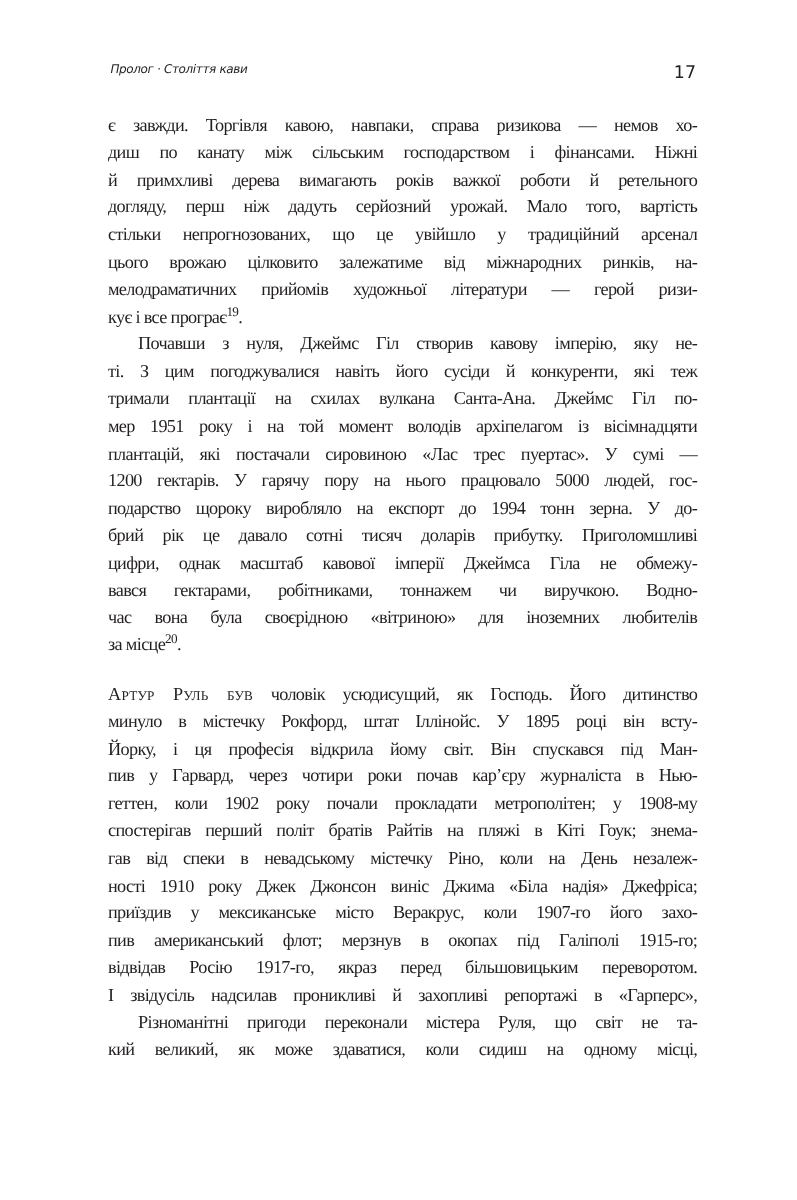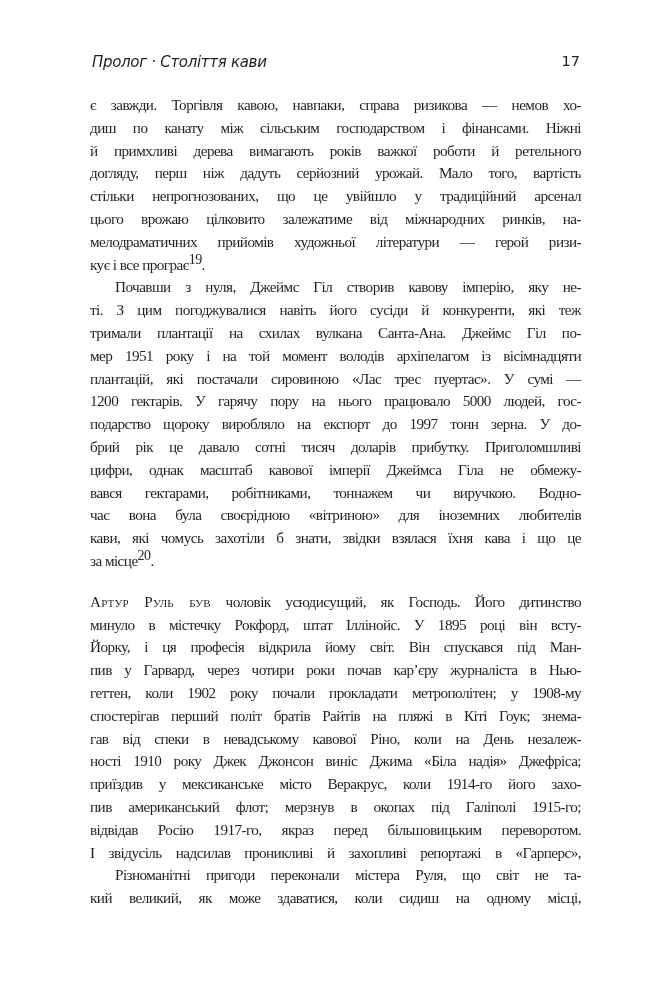--- a/index.html
+++ b/index.html
@@ -1,29 +1,29 @@
 <!DOCTYPE html>
 <html><head>
 <meta charset="utf-8">
 <style>
   html, body { margin: 0; padding: 0; background: #ffffff; }
   body { width: 664px; height: 1000px; position: relative; overflow: hidden;
          font-family: "DejaVu Serif", "Liberation Serif", serif; color: #231f20; }
   .header { position: absolute; left: 92px; right: 84px; top: 53px; height: 24px; }
   .running-title { position: absolute; left: 0; top: 0; font-family: "DejaVu Sans", "Liberation Sans", sans-serif;
-                   font-style: italic; font-size: 15px; letter-spacing: -0.3px; color: #231f20; }
+                   font-style: italic; font-size: 10px; letter-spacing: -0.3px; color: #231f20; }
   .page-number { position: absolute; right: 0; top: 0; font-family: "DejaVu Sans", "Liberation Sans", sans-serif;
                  font-size: 14.5px; color: #231f20; }
   .body { position: absolute; left: 90px; width: 491px; top: 94px; }
   .line { display: block; height: 22.8px; line-height: 22.8px; font-size: 15.2px; letter-spacing: -0.55px;
           white-space: nowrap; text-align: justify; text-align-last: justify; font-family: "Liberation Serif", "DejaVu Serif", serif; }
   .line.last { text-align-last: left; }
   .line.indent { padding-left: 25px; }
   .gap { height: 18px; }
-  sup { font-size: 14px; line-height: 0; vertical-align: 6px; }
+  sup { font-size: 11px; line-height: 0; vertical-align: 6px; }
   .smallcaps { font-variant: small-caps; letter-spacing: 0.2px; }
 </style>
 </head>
 <body>
 
 <div class="header">
   <span class="running-title">Пролог · Століття кави</span>
   <span class="page-number">17</span>
 </div>
 
@@ -39,43 +39,42 @@
       <span class="line">мелодраматичних прийомів художньої літератури — герой ризи-</span>
       <span class="line last"><span>кує і все програє</span><sup>19</sup><span>.</span></span>
     </div>
     <div>
       <span class="line indent">Почавши з нуля, Джеймс Гіл створив кавову імперію, яку не-</span>
       <span class="line">ті. З цим погоджувалися навіть його сусіди й конкуренти, які теж</span>
       <span class="line">тримали плантації на схилах вулкана Санта-Ана. Джеймс Гіл по-</span>
       <span class="line">мер 1951 року і на той момент володів архіпелагом із вісімнадцяти</span>
       <span class="line">плантацій, які постачали сировиною «Лас трес пуертас». У сумі —</span>
       <span class="line">1200 гектарів. У гарячу пору на нього працювало 5000 людей, гос-</span>
-      <span class="line">подарство щороку виробляло на експорт до 1997 тонн зерна. У до-</span>
+      <span class="line">подарство щороку виробляло на експорт до 1994 тонн зерна. У до-</span>
       <span class="line">брий рік це давало сотні тисяч доларів прибутку. Приголомшливі</span>
       <span class="line">цифри, однак масштаб кавової імперії Джеймса Гіла не обмежу-</span>
       <span class="line">вався гектарами, робітниками, тоннажем чи виручкою. Водно-</span>
       <span class="line">час вона була своєрідною «вітриною» для іноземних любителів</span>
-      <span class="line">кави, які чомусь захотіли б знати, звідки взялася їхня кава і що це</span>
       <span class="line last"><span>за місце</span><sup>20</sup><span>.</span></span>
     </div>
   </div>
 
   <div class="gap"></div>
 
   <div>
     <div>
       <span class="line"><span class="smallcaps">Артур Руль був</span><span> чоловік усюдисущий, як Господь. Його дитинство</span></span>
       <span class="line">минуло в містечку Рокфорд, штат Іллінойс. У 1895 році він всту-</span>
       <span class="line">Йорку, і ця професія відкрила йому світ. Він спускався під Ман-</span>
       <span class="line">пив у Гарвард, через чотири роки почав кар’єру журналіста в Нью-</span>
       <span class="line">геттен, коли 1902 року почали прокладати метрополітен; у 1908-му</span>
       <span class="line">спостерігав перший політ братів Райтів на пляжі в Кіті Гоук; знема-</span>
-      <span class="line">гав від спеки в невадському кавової Ріно, коли на День незалеж-</span>
+      <span class="line">гав від спеки в невадському містечку Ріно, коли на День незалеж-</span>
       <span class="line">ності 1910 року Джек Джонсон виніс Джима «Біла надія» Джефріса;</span>
-      <span class="line">приїздив у мексиканське місто Веракрус, коли 1914-го його захо-</span>
+      <span class="line">приїздив у мексиканське місто Веракрус, коли 1907-го його захо-</span>
       <span class="line">пив американський флот; мерзнув в окопах під Галіполі 1915-го;</span>
       <span class="line">відвідав Росію 1917-го, якраз перед більшовицьким переворотом.</span>
       <span class="line">І звідусіль надсилав проникливі й захопливі репортажі в «Гарперс»,</span>
     </div>
     <div>
       <span class="line indent">Різноманітні пригоди переконали містера Руля, що світ не та-</span>
       <span class="line">кий великий, як може здаватися, коли сидиш на одному місці,</span>
     </div>
   </div>
 </div>

